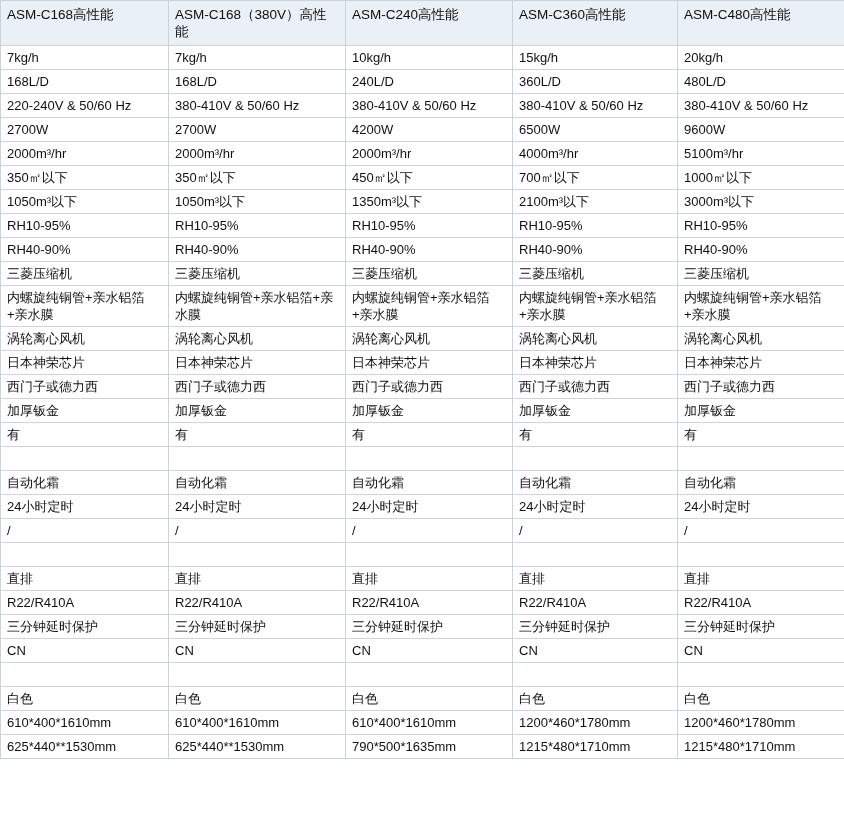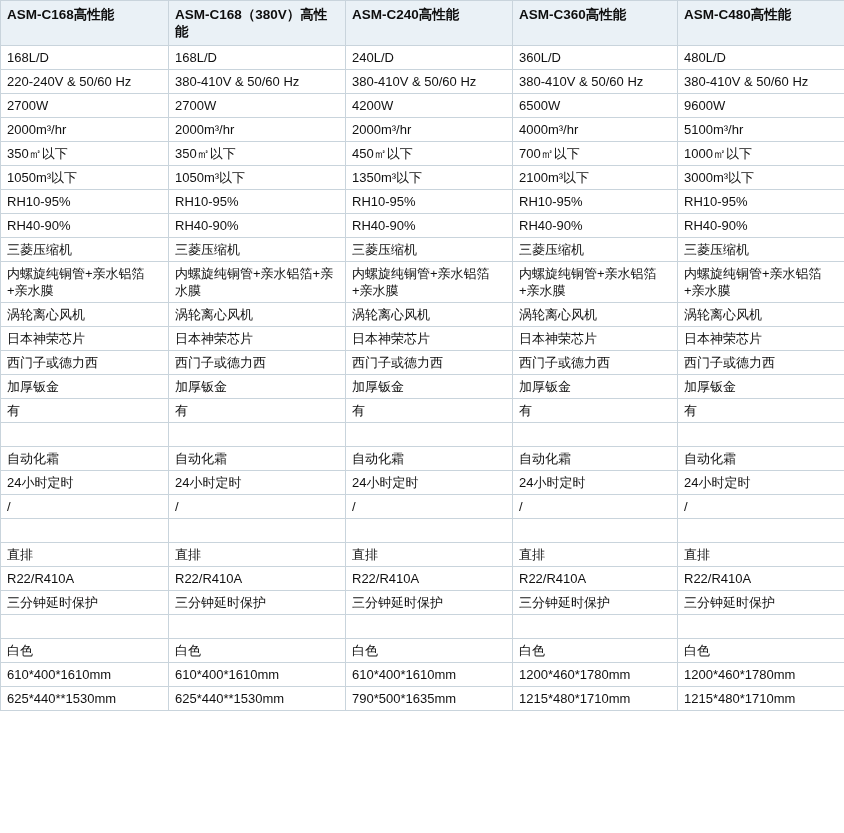--- a/index.html
+++ b/index.html
@@ -30,21 +30,21 @@
     border: 1px solid #c9d4dc;
     padding: 3px 5px 3px 6px;
     vertical-align: top;
     font-size: 13px;
     line-height: 17px;
     text-align: left;
     word-break: break-word;
   }
   table.spec-table thead th {
     background: #eaf1f6;
-    font-weight: bold;
+    font-weight: normal;
     font-size: 13.5px;
     height: 22px;
     padding-top: 5px;
     padding-bottom: 5px;
     color: #0e0e0e;
   }
   table.spec-table tbody td {
     background: #ffffff;
     height: 17px;
   }
@@ -64,20 +64,27 @@
     <tr>
       <th>ASM-C168高性能</th>
       <th>ASM-C168（380V）高性能</th>
       <th>ASM-C240高性能</th>
       <th>ASM-C360高性能</th>
       <th>ASM-C480高性能</th>
     </tr>
   </thead>
   <tbody id="table-body">
       <tr>
+        <td>7kg/h</td>
+        <td>7kg/h</td>
+        <td>10kg/h</td>
+        <td>15kg/h</td>
+        <td>20kg/h</td>
+      </tr>
+      <tr>
         <td>168L/D</td>
         <td>168L/D</td>
         <td>240L/D</td>
         <td>360L/D</td>
         <td>480L/D</td>
       </tr>
       <tr>
         <td>220-240V &amp; 50/60 Hz</td>
         <td>380-410V &amp; 50/60 Hz</td>
         <td>380-410V &amp; 50/60 Hz</td>
@@ -225,20 +232,27 @@
         <td>R22/R410A</td>
       </tr>
       <tr>
         <td>三分钟延时保护</td>
         <td>三分钟延时保护</td>
         <td>三分钟延时保护</td>
         <td>三分钟延时保护</td>
         <td>三分钟延时保护</td>
       </tr>
       <tr>
+        <td>CN</td>
+        <td>CN</td>
+        <td>CN</td>
+        <td>CN</td>
+        <td>CN</td>
+      </tr>
+      <tr>
         <td></td>
         <td></td>
         <td></td>
         <td></td>
         <td></td>
       </tr>
       <tr>
         <td>白色</td>
         <td>白色</td>
         <td>白色</td>

